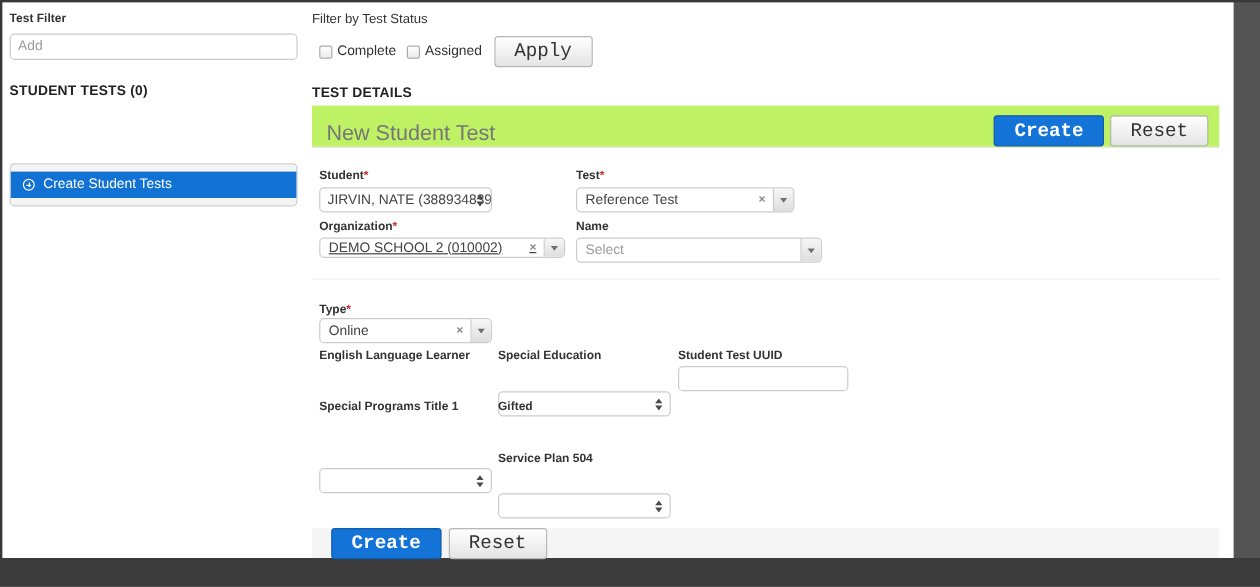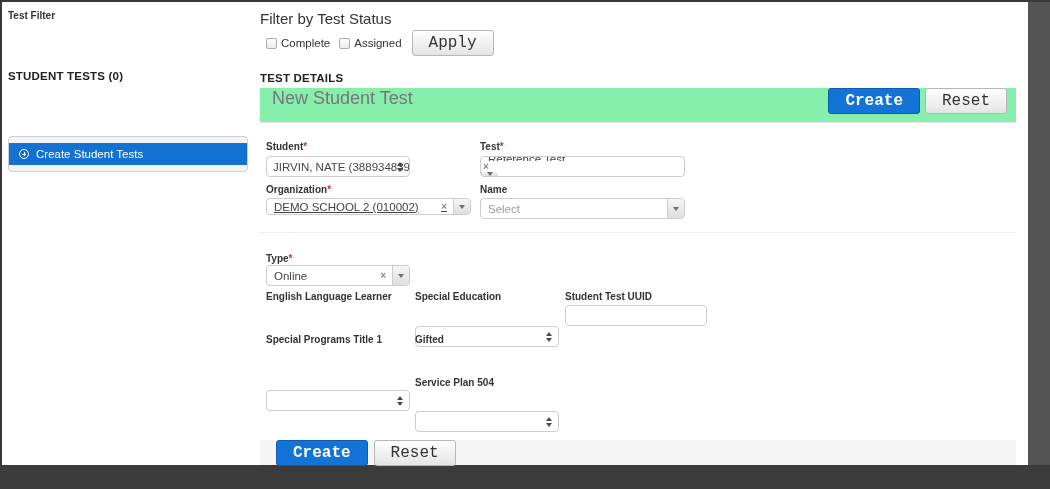--- a/index.html
+++ b/index.html
@@ -72,22 +72,22 @@
   }
 
   .checkbox-row { display:flex; align-items:center; font-size:11.5px; color:#333; }
   .cb {
     appearance:none; -webkit-appearance:none; width:11px; height:11px; margin:0 4px 0 0;
     border:1px solid #ababab; border-radius:2px; background:linear-gradient(#fdfdfd,#ececec);
     cursor:pointer;
   }
 
   .panel-header {
-    background:#86efac; border-bottom:1px solid #e4e4e4;
-    display:flex; align-items:flex-start; justify-content:space-between;
+    background:#bef264; border-bottom:1px solid #e4e4e4;
+    display:flex; align-items:flex-end; justify-content:space-between;
     padding:0 9px 0 12px;
   }
   .panel-title { font-size:18px; color:#767676; font-weight:400; white-space:nowrap; }
   .panel-actions { display:flex; gap:5px; }
 
   .list-box {
     border:1px solid #cfcfcf; border-radius:4px; background:#f4f4f4;
     display:flex; align-items:center;
   }
   .list-item-active {
@@ -110,31 +110,34 @@
 </head>
 <body>
 
 <div class="top-band"></div>
 <div class="left-band"></div>
 <div class="bottom-band"></div>
 
 <div class="page">
 
   <div class="abs lbl" style="left:6px; top:8px;">Test Filter</div>
+  <div class="abs" style="left:6px; top:26px; width:240px; height:22px;">
+    <input class="text-input" type="text" placeholder="Add" style="">
+  </div>
 
   <div class="abs heading" style="left:6px; top:68px;">STUDENT TESTS (0)</div>
 
   <div class="abs list-box" style="left:6px; top:86px; width:240px; height:36px;margin-top:48px;">
     <div class="list-item-active">
       <span class="plus-circle"></span>
       <span>Create Student Tests</span>
     </div>
   </div>
 
-  <div class="abs" style="left:258px; top:8px; font-size:15px; color:#333;">Filter by Test Status</div>
+  <div class="abs" style="left:258px; top:8px; font-size:11px; color:#333;">Filter by Test Status</div>
 
   <div class="abs checkbox-row" style="left:264px; top:30px; height:22px;">
     <input type="checkbox" class="cb" style="">
     <span style="margin-right:9px;">Complete</span>
     <input type="checkbox" class="cb" style="">
     <span style="margin-right:10px;">Assigned</span>
     <button class="btn btn-default">Apply</button>
   </div>
 
   <div class="abs heading" style="left:258px; top:70px;">TEST DETAILS</div>
@@ -154,21 +157,21 @@
     <span>JIRVIN, NATE (3889348394)</span>
     <span class="stepper">
         <span class="up"></span>
         <span class="down"></span>
       </span>
   </div>
 
   <div class="abs lbl" style="left:478px; top:139px;">
     <span>Test</span><span class="req">*</span>
   </div>
-  <div class="abs combo" style="left:478px; top:154px; width:205px; height:21px;flex-direction:column;">
+  <div class="abs combo" style="left:478px; top:154px; width:182px; height:21px;">
     <span class="combo-text">Reference Test</span>
     <span class="combo-x">×</span>
     <span class="combo-caret-seg">
         <span class="caret-down"></span>
       </span>
   </div>
 
   <div class="abs lbl" style="left:264px; top:182px;">
     <span>Organization</span><span class="req">*</span>
   </div>

